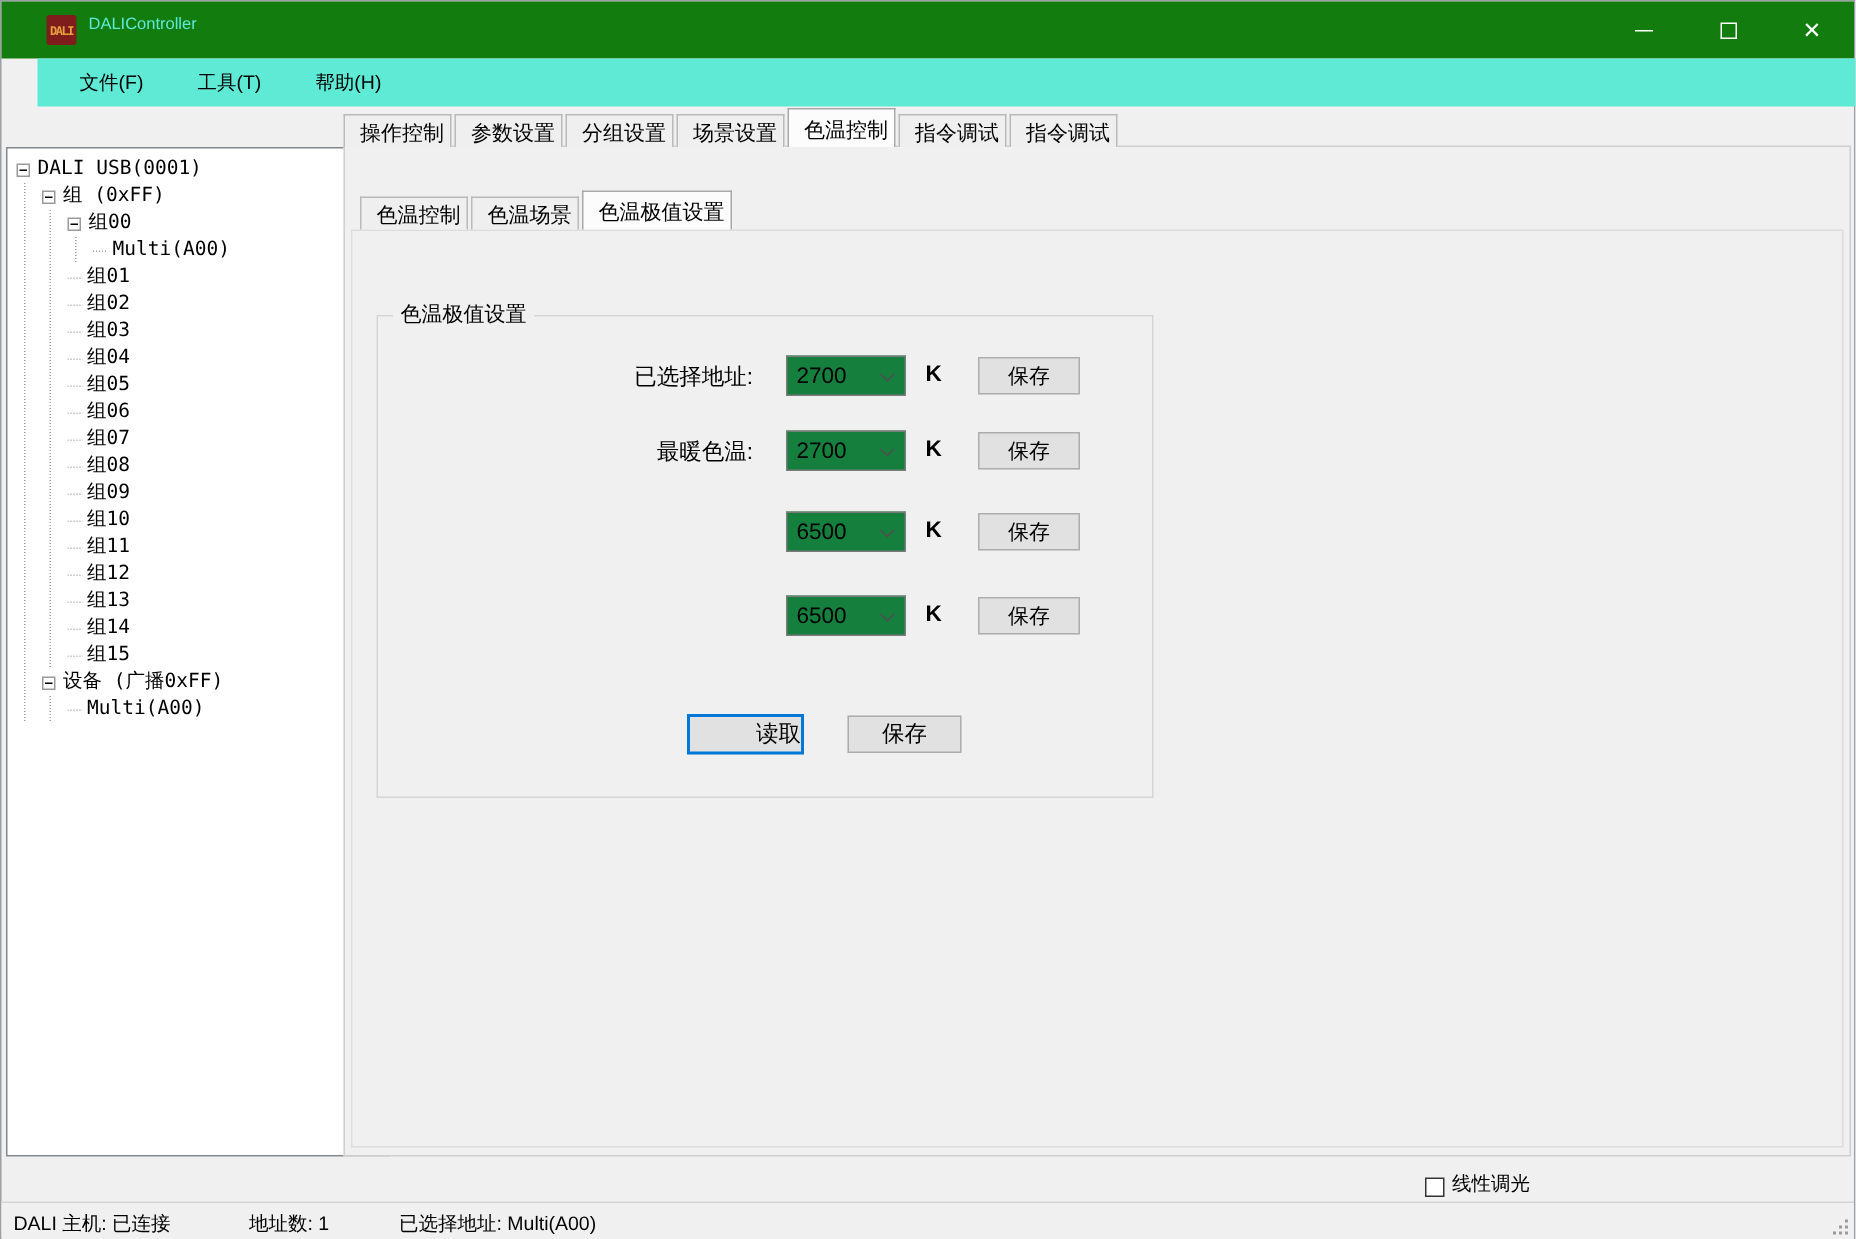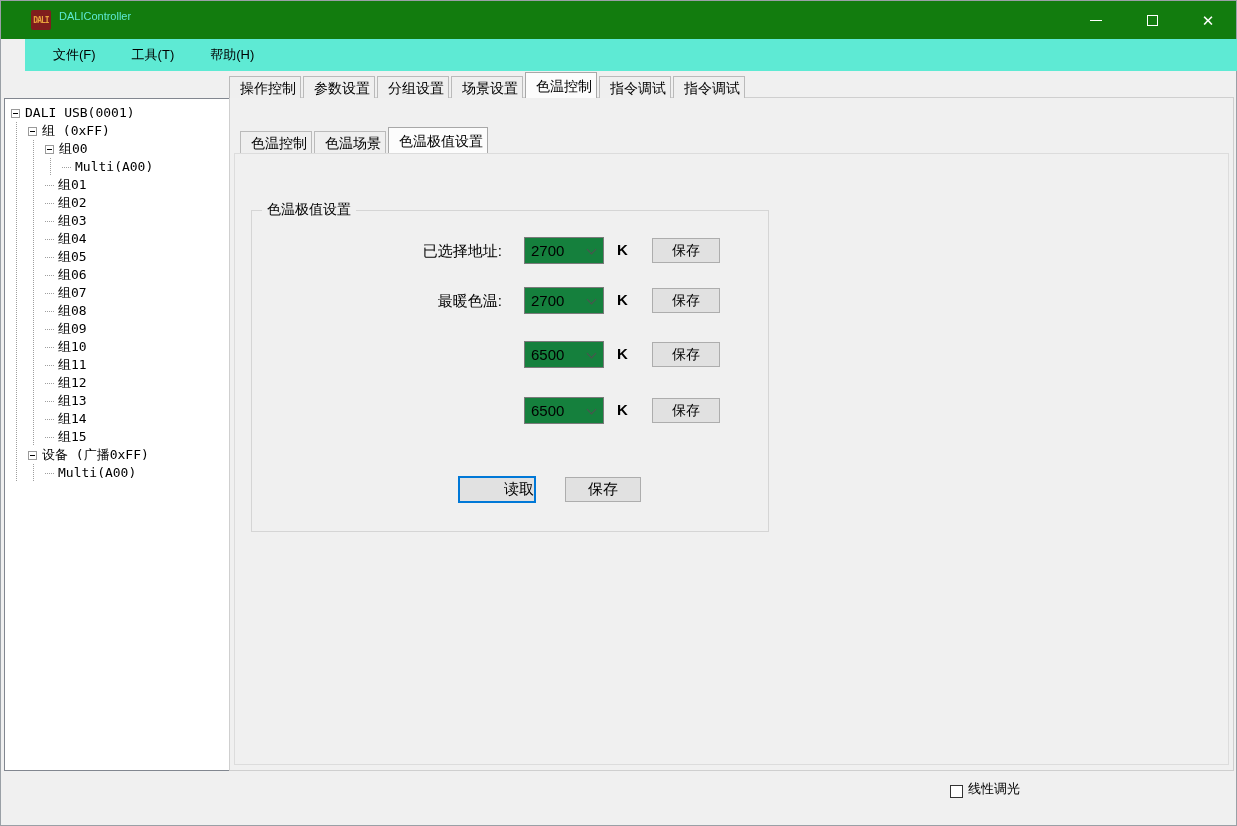--- a/index.html
+++ b/index.html
@@ -292,14 +292,27 @@
       <button class="read-btn">读取</button>
       <button class="save-btn">保存</button>
     </div>
   </div>
 
   <div class="linear-row">
     <span class="checkbox"></span>
     <span class="checkbox-label">线性调光</span>
   </div>
 
+  <div class="statusbar">
+    <span class="status-item status-host">DALI 主机: 已连接</span>
+    <span class="status-item status-count">地址数: 1</span>
+    <span class="status-item status-selected">已选择地址: Multi(A00)</span>
+    <span class="resize-grip">
+        <i></i>
+        <i></i>
+        <i></i>
+        <i></i>
+        <i></i>
+        <i></i>
+      </span>
+  </div>
 
 </div>
 
 </body></html>

